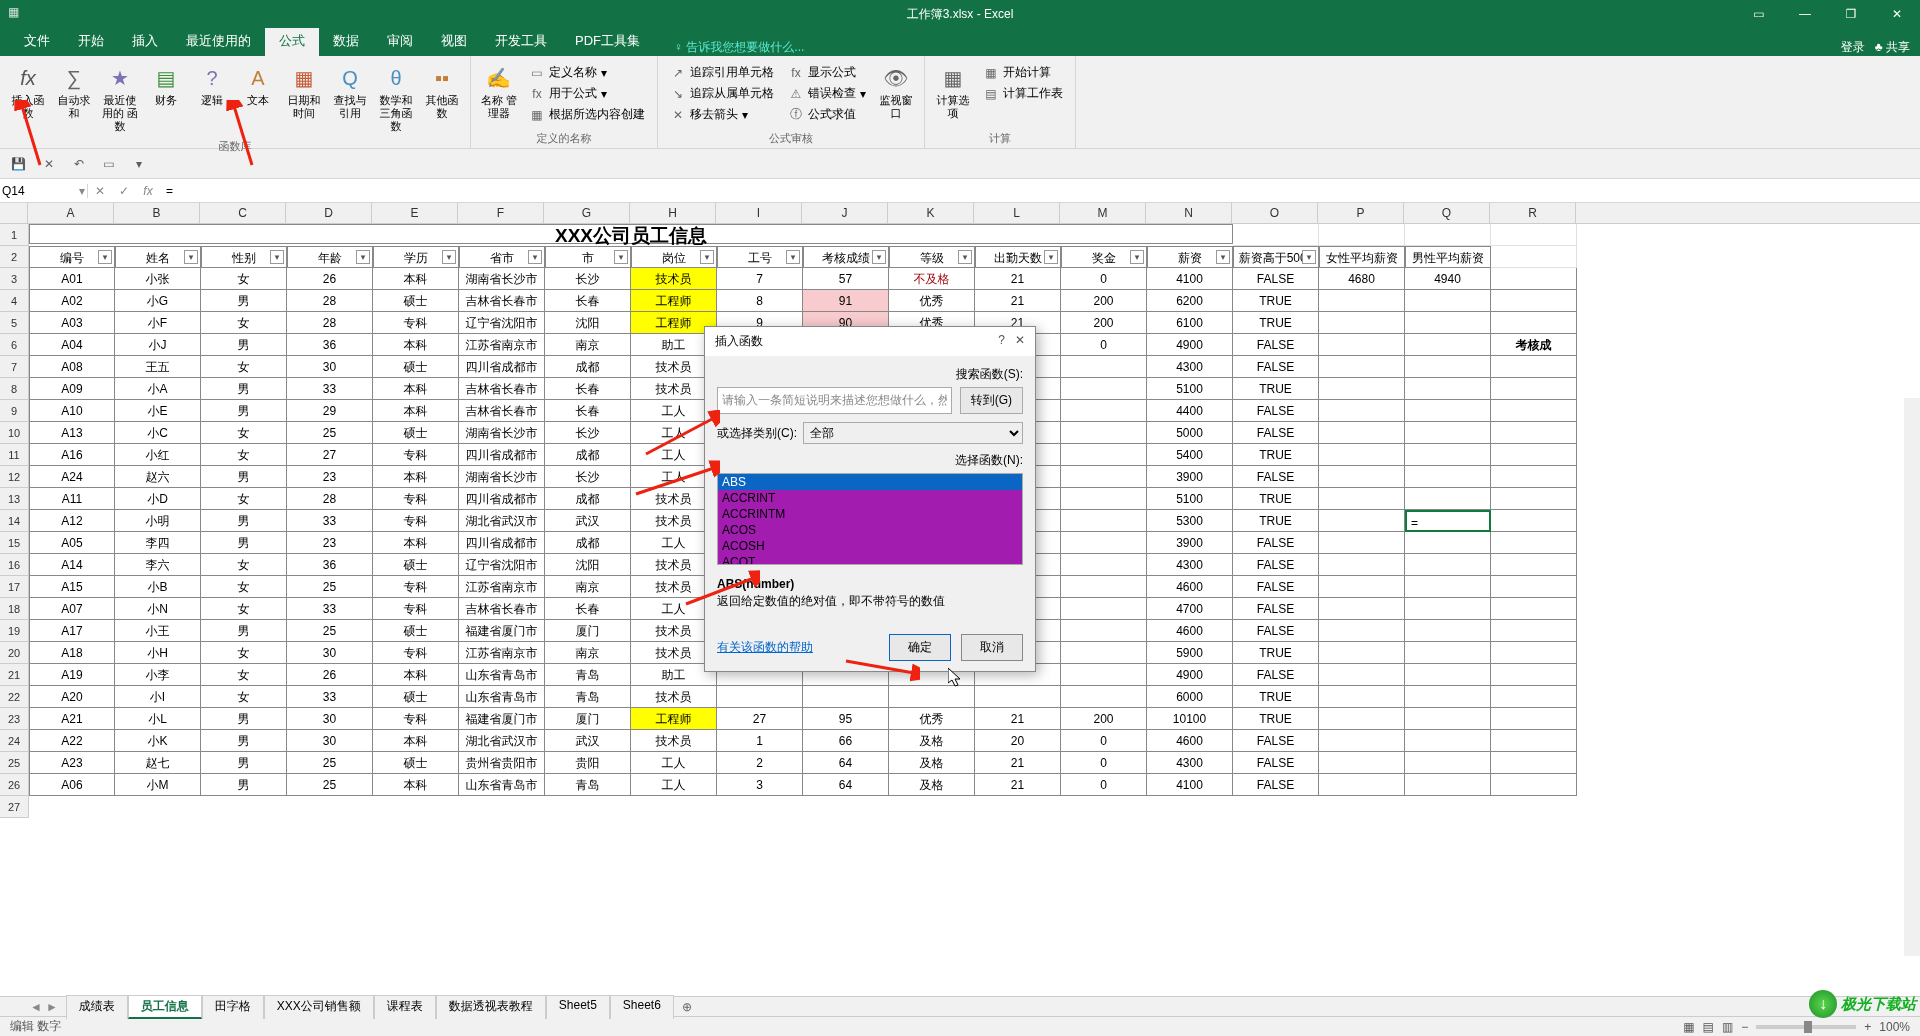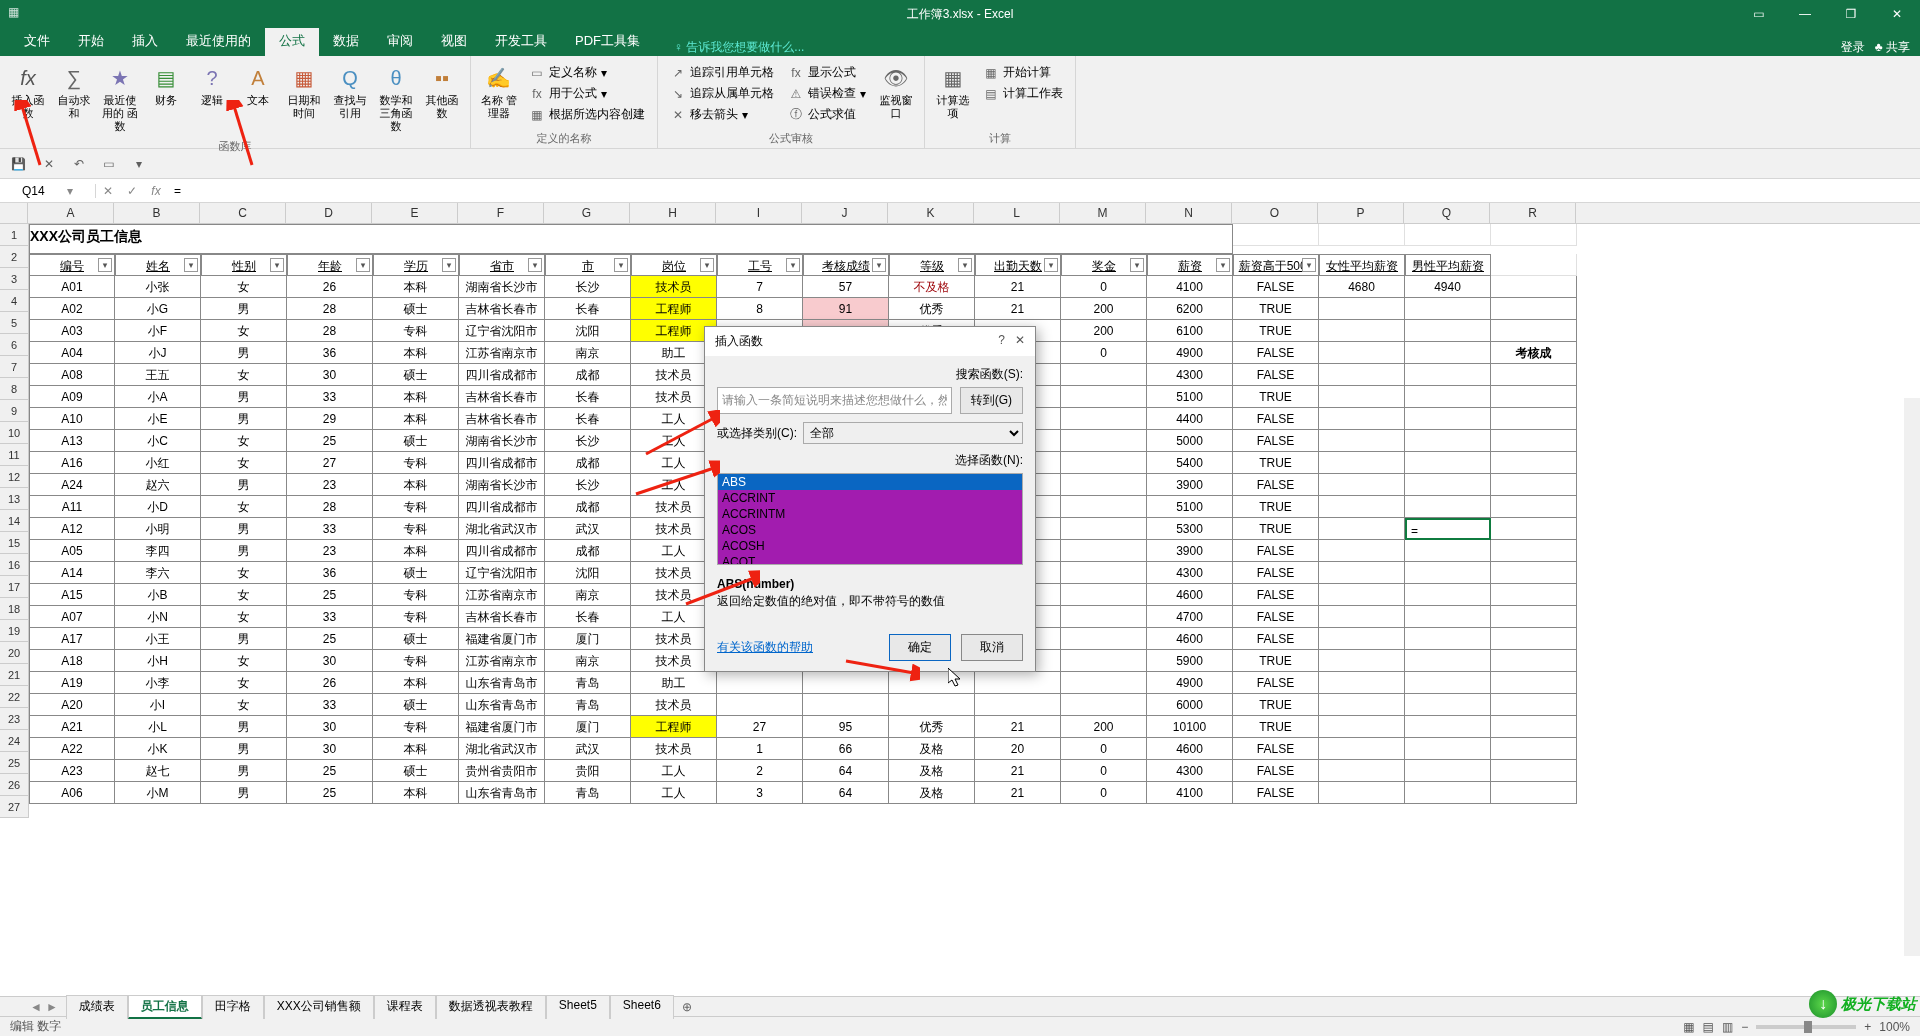--- a/index.html
+++ b/index.html
@@ -20,36 +20,36 @@
 .rgroup-label{font-size:11px;color:#666;text-align:center;padding:2px 0;}
 .bigbtn{display:flex;flex-direction:column;align-items:center;width:44px;padding:4px 2px;cursor:pointer;}
 .bigbtn-icon{width:28px;height:28px;display:flex;align-items:center;justify-content:center;font-size:20px;color:#666;}
 .bigbtn-label{font-size:11px;text-align:center;line-height:13px;margin-top:2px;}
 .smalllist{display:flex;flex-direction:column;justify-content:flex-start;padding-top:2px;}
 .smallbtn{display:flex;align-items:center;padding:2px 6px;cursor:pointer;font-size:12px;gap:4px;}
 .smallbtn-icon{width:16px;height:16px;display:inline-flex;align-items:center;justify-content:center;color:#666;}
 .qat{background:#f1f1f1;height:30px;border-bottom:1px solid #d6d6d6;display:flex;align-items:center;padding-left:10px;gap:12px;}
 .qat-btn{width:18px;height:18px;display:flex;align-items:center;justify-content:center;color:#5f5f5f;}
 .formulabar{height:24px;border-bottom:1px solid #d6d6d6;display:flex;align-items:center;background:#fff;}
-.namebox{width:96px;border-right:1px solid #d6d6d6;padding:0 22px;display:flex;align-items:center;justify-content:space-between;}
+.namebox{width:88px;border-right:1px solid #d6d6d6;padding:0 2px;display:flex;align-items:center;justify-content:space-between;}
 .namebox-dd{color:#888;}
 .fb-btn{width:24px;text-align:center;color:#888;}
 .fb-input{flex:1;padding:0 6px;}
 .grid-wrap{position:relative;height:calc(1036px - 28px - 28px - 93px - 30px - 24px - 20px - 20px);overflow:hidden;}
 .colheads{display:flex;background:#f0f0f0;border-bottom:1px solid #ccc;position:sticky;top:0;}
 .corner{width:28px;height:20px;border-right:1px solid #ccc;background:#f0f0f0;}
 .colhead{height:20px;border-right:1px solid #ccc;text-align:center;font-size:12px;color:#333;line-height:20px;width:86px;}
 .gridbody{display:flex;}
 .rowheads{display:flex;flex-direction:column;background:#f0f0f0;border-right:1px solid #ccc;}
 .rowhead{width:28px;height:22px;border-bottom:1px solid #ccc;text-align:center;font-size:11px;color:#333;line-height:22px;}
 .cells{display:flex;flex-direction:column;}
 .row{display:flex;}
 .cell{width:86px;height:22px;border-right:1px solid #e0e0e0;border-bottom:1px solid #e0e0e0;text-align:center;font-size:12px;line-height:22px;overflow:hidden;white-space:nowrap;}
-.mergedtitle{width:1204px;height:30px;border:1px solid #888;text-align:left;font-weight:bold;font-size:14px;line-height:22px;}
-.hdrcell{background:#fff;font-weight:normal;position:relative;border:1px solid #888;text-decoration:underline;}
+.mergedtitle{width:1204px;height:20px;border:1px solid #888;text-align:center;font-weight:bold;font-size:19px;line-height:22px;}
+.hdrcell{background:#fff;font-weight:normal;position:relative;border:1px solid #888;}
 .fltbtn{position:absolute;right:2px;top:3px;width:14px;height:14px;border:1px solid #999;background:#fff;font-size:9px;line-height:12px;color:#555;}
 .databorder .cell{border:1px solid #888;border-top:none;border-left:none;}
 .databorder .cell:first-child{border-left:1px solid #888;}
 .pink{background:#f8cbce;}
 .yellow{background:#ffff00;}
 .redtext{color:#9c0006;}
 .sel{border:2px solid #0f7b3f !important;}
 .sheettabs{height:20px;background:#f1f1f1;border-top:1px solid #ccc;display:flex;align-items:center;padding-left:30px;gap:0;}
 .nav-arrows{display:flex;gap:4px;padding-right:8px;color:#888;}
 .sheettab{padding:2px 12px;border:1px solid #ccc;border-bottom:none;background:#fff;font-size:12px;cursor:pointer;}

